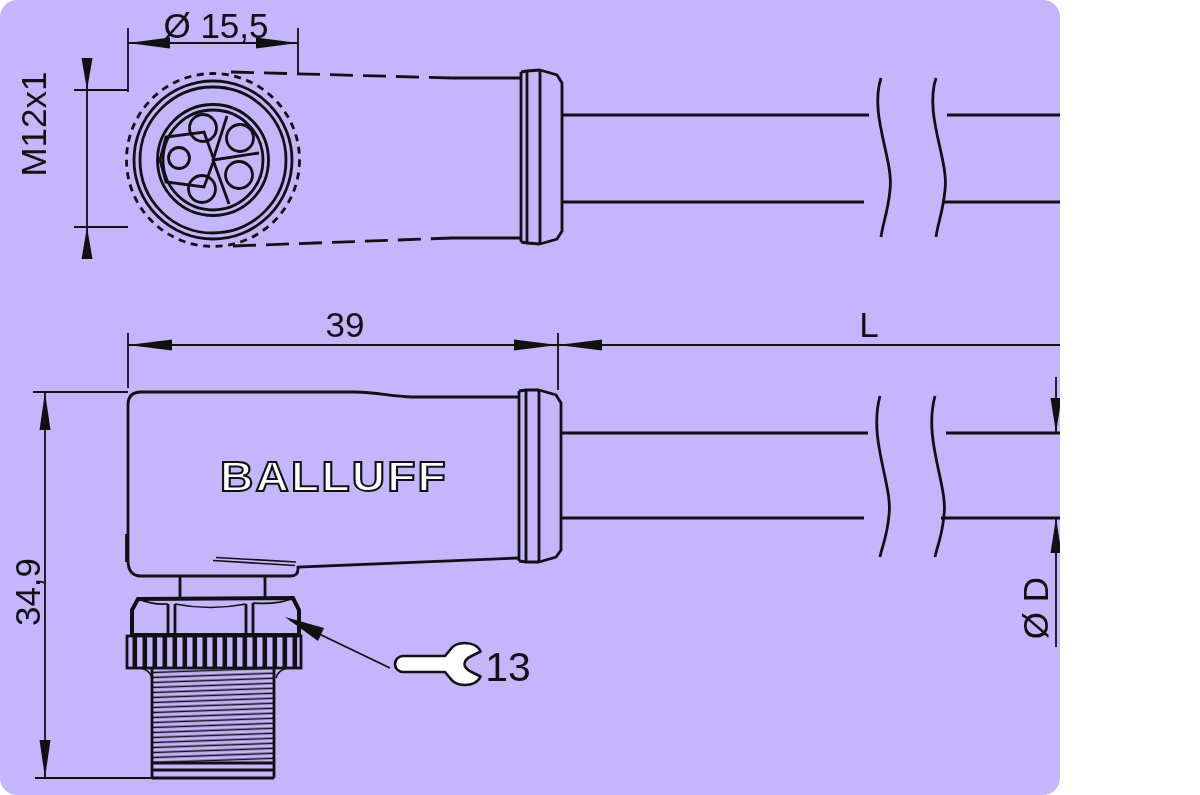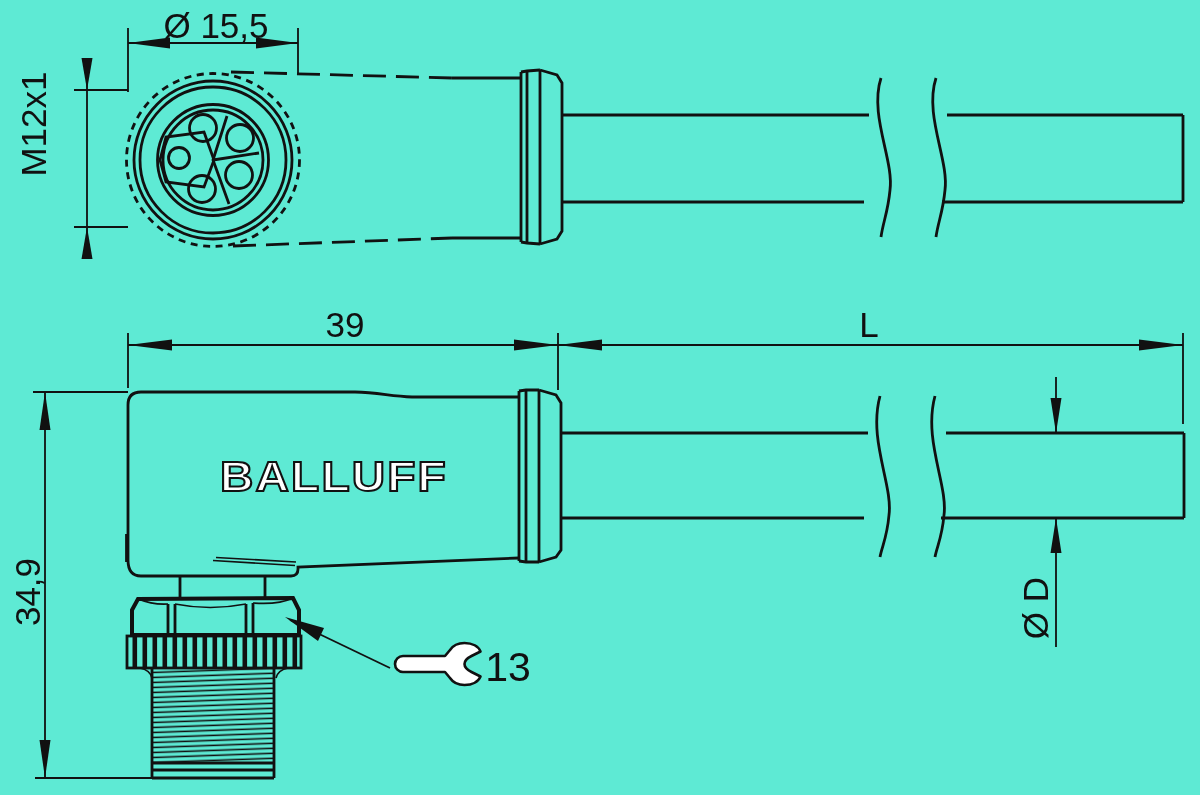--- a/index.html
+++ b/index.html
@@ -1,17 +1,17 @@
 <!DOCTYPE html>
 <html><head>
 <meta charset="utf-8">
 <style>
   html,body{margin:0;padding:0;background:#ffffff;}
-  .canvas{position:relative;width:1200px;height:795px;background:#5eead4;overflow:hidden;
-          font-family:"Liberation Sans", sans-serif;}
+  .canvas{position:relative;width:1060px;height:795px;background:#c4b5fd;overflow:hidden;
+          font-family:"Liberation Sans", sans-serif;border-radius:17px;}
   svg{display:block}
   .ink{stroke:#111;fill:none;stroke-width:2.8;}
   .ink-thick{stroke:#111;fill:none;stroke-width:4;}
   .thin{stroke:#111;fill:none;stroke-width:1.7;}
   .dim{stroke:#111;fill:none;stroke-width:1.8;}
   .dash{stroke:#111;fill:none;stroke-width:2.8;stroke-dasharray:23 10;}
   .arr{fill:#111;stroke:none;}
   .txt{fill:#111;stroke:none;font-family:"Liberation Sans", sans-serif;font-size:35px;}
   .txt-big{fill:#111;stroke:none;font-family:"Liberation Sans", sans-serif;font-size:41px;}
   .logo{fill:#fff;stroke:#111;stroke-width:2;font-family:"Liberation Sans", sans-serif;

